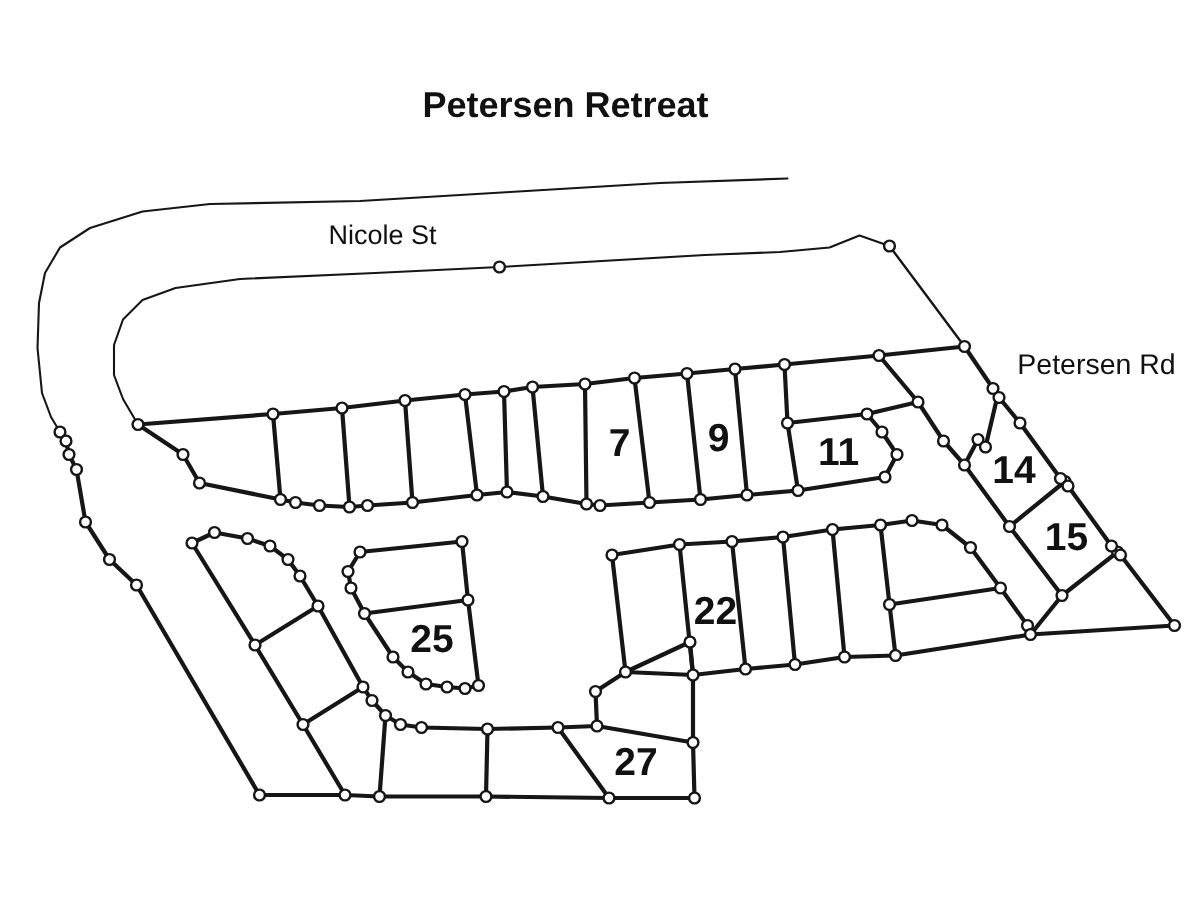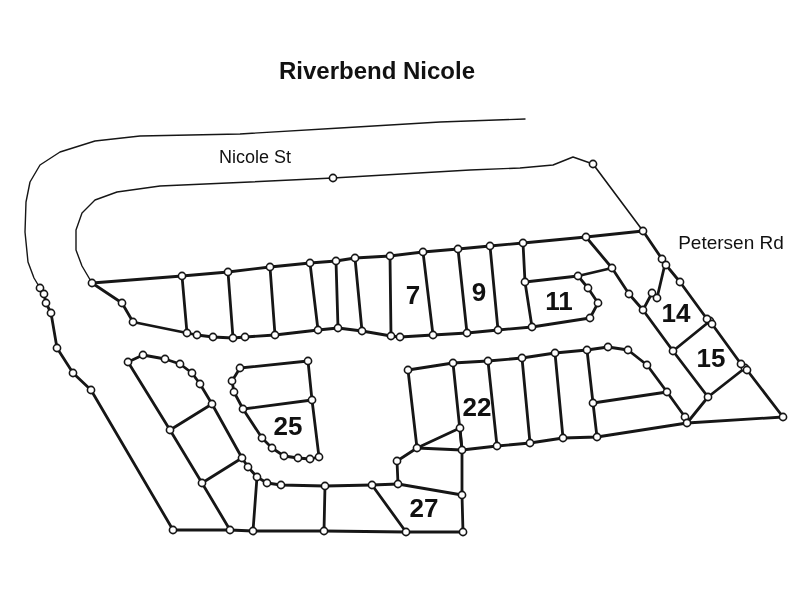--- a/index.html
+++ b/index.html
@@ -7,21 +7,21 @@
         font-family:"Liberation Sans",sans-serif;}
   .map-title{position:absolute;top:57px;left:377px;transform:translateX(-50%);
              font-size:24px;font-weight:bold;color:#111;white-space:nowrap;}
   svg{position:absolute;top:0;left:0;}
   text{font-family:"Liberation Sans",sans-serif;}
 </style>
 </head>
 <body>
 
 <div class="page">
-  <div class="map-title">Riverbend Nicole</div>
+  <div class="map-title">Petersen Retreat</div>
   <svg width="800" height="600" viewBox="0 0 800 600" xmlns="http://www.w3.org/2000/svg">
       <polyline points="525,119 440,122 340,128 240,134 140,136 95,141 60,152 40,165 30,182 26,202 25,232 28,262 34,278 40,288" fill="none" stroke="#161616" stroke-width="1.4" stroke-linecap="round" stroke-linejoin="round"></polyline>
       <polyline points="92,283 82,266 76,250 76,230 82,213 95,200 117,192 160,186 250,182 333,178 470,170 520,168 553,165 573,157 593,164" fill="none" stroke="#161616" stroke-width="1.4" stroke-linecap="round" stroke-linejoin="round"></polyline>
       <polyline points="593,164 643,231" fill="none" stroke="#161616" stroke-width="1.6" stroke-linecap="round" stroke-linejoin="round"></polyline>
       <polyline points="40,288 44,294 46,303 51,313 57,348 73,373 91,390 173,530" fill="none" stroke="#161616" stroke-width="2.8" stroke-linecap="round" stroke-linejoin="round"></polyline>
       <polyline points="173,530 230,530 253,531 324,531 406,532 463,532" fill="none" stroke="#161616" stroke-width="2.8" stroke-linecap="round" stroke-linejoin="round"></polyline>
       <polyline points="643,231 662,259 666,265 680,282 707,319 712,324 741,364 747,370 783,417" fill="none" stroke="#161616" stroke-width="2.8" stroke-linecap="round" stroke-linejoin="round"></polyline>
       <polyline points="783,417 687,423 597,437 563,438 530,443 497,446 462,450 417,448" fill="none" stroke="#161616" stroke-width="2.8" stroke-linecap="round" stroke-linejoin="round"></polyline>
       <polyline points="92,283 182,276 228,272 270,267 310,263 336,261 355,258 390,256 423,252 458,249 490,246 523,243 586,237" fill="none" stroke="#161616" stroke-width="2.8" stroke-linecap="round" stroke-linejoin="round"></polyline>
       <polyline points="586,237 612,268 578,276 525,282" fill="none" stroke="#161616" stroke-width="2.8" stroke-linecap="round" stroke-linejoin="round"></polyline>

